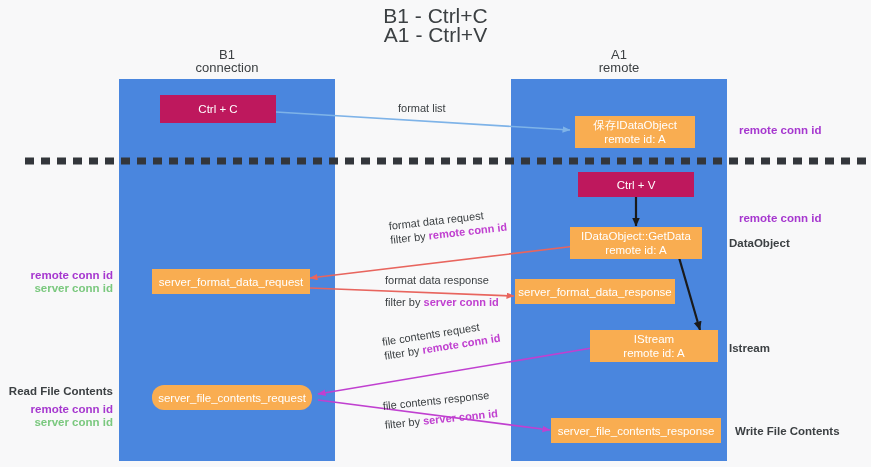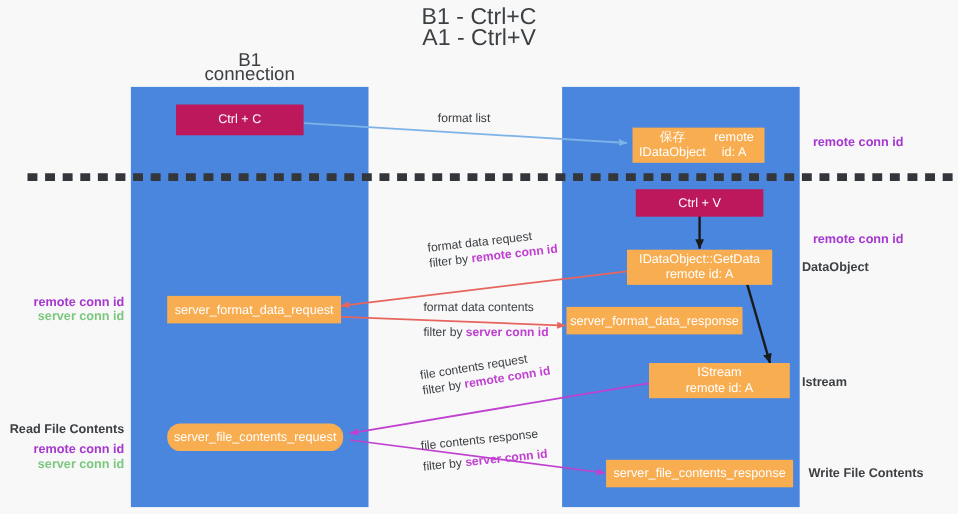--- a/index.html
+++ b/index.html
@@ -13,21 +13,21 @@
   #stage{position:absolute;left:0;top:0;width:871px;height:467px;}
 
   
   .title{
     position:absolute;left:0;top:6px;width:871px;
     text-align:center;font-size:21px;color:#3c4043;line-height:19px;
   }
 
   
   .lane-head{
-    position:absolute;text-align:center;font-size:17px;color:#3c4043;
+    position:absolute;text-align:center;font-size:13px;color:#3c4043;
     line-height:13px;
   }
 
   
   .lane{position:absolute;background:#4a86de;}
 
   
   .box{
     position:absolute;display:flex;align-items:center;justify-content:center;
     text-align:center;color:#ffffff;font-size:11.5px;line-height:14px;
@@ -62,20 +62,24 @@
 
   <div class="title">
     <div>B1 - Ctrl+C</div>
     <div>A1 - Ctrl+V</div>
   </div>
 
   <div class="lane-head" style="left:119px;top:48px;width:216px;">
     <div>B1</div>
     <div>connection</div>
   </div>
+  <div class="lane-head" style="left:511px;top:48px;width:216px;">
+    <div>A1</div>
+    <div>remote</div>
+  </div>
 
   <div class="lane" style="left:119px;top:79px;width:216px;height:382px;"></div>
   <div class="lane" style="left:511px;top:79px;width:216px;height:382px;"></div>
 
   <svg id="wires" viewBox="0 0 871 467" xmlns="http://www.w3.org/2000/svg">
     <defs>
       <marker id="ah-blue" markerWidth="9" markerHeight="9" refX="7.5" refY="3.2" orient="auto" markerUnits="userSpaceOnUse">
         <path d="M0,0 L8,3.2 L0,6.4 z" fill="#7eb3e8"></path>
       </marker>
       <marker id="ah-red" markerWidth="9" markerHeight="9" refX="7.5" refY="3.2" orient="auto" markerUnits="userSpaceOnUse">
@@ -103,21 +107,21 @@
 
     <line x1="592" y1="348" x2="318" y2="394" stroke="#c040d0" stroke-width="1.6" marker-end="url(#ah-mag)"></line>
 
     <line x1="318" y1="400" x2="550" y2="430" stroke="#c040d0" stroke-width="1.6" marker-end="url(#ah-mag)"></line>
   </svg>
 
   <div class="box green" style="left:160px;top:95px;width:116px;height:28px;">
     <span>Ctrl + C</span>
   </div>
 
-  <div class="box orange" style="left:575px;top:116px;width:120px;height:32px;">
+  <div class="box orange" style="left:575px;top:116px;width:120px;height:32px;flex-direction:column;">
     <span>保存IDataObject</span>
     <span>remote id: A</span>
   </div>
 
   <div class="box green" style="left:578px;top:172px;width:116px;height:25px;">
     <span>Ctrl + V</span>
   </div>
 
   <div class="box orange" style="left:570px;top:227px;width:132px;height:32px;flex-direction:column;">
     <span>IDataObject::GetData</span>
@@ -150,21 +154,21 @@
   </div>
 
   <div class="edgelabel" style="left:388px;top:219px;transform:rotate(-6.5deg);transform-origin:left top;">
     <div>format data request</div>
     <div>
       <span>filter by </span><span class="k-purple">remote conn id</span>
     </div>
   </div>
 
   <div class="edgelabel" style="left:385px;top:273px;">
-    <div>format data contents</div>
+    <div>format data response</div>
     <div style="margin-top:8px;">
       <span>filter by </span><span class="k-purple">server conn id</span>
     </div>
   </div>
 
   <div class="edgelabel" style="left:381px;top:335px;transform:rotate(-9deg);transform-origin:left top;">
     <div>file contents request</div>
     <div>
       <span>filter by </span><span class="k-purple">remote conn id</span>
     </div>

